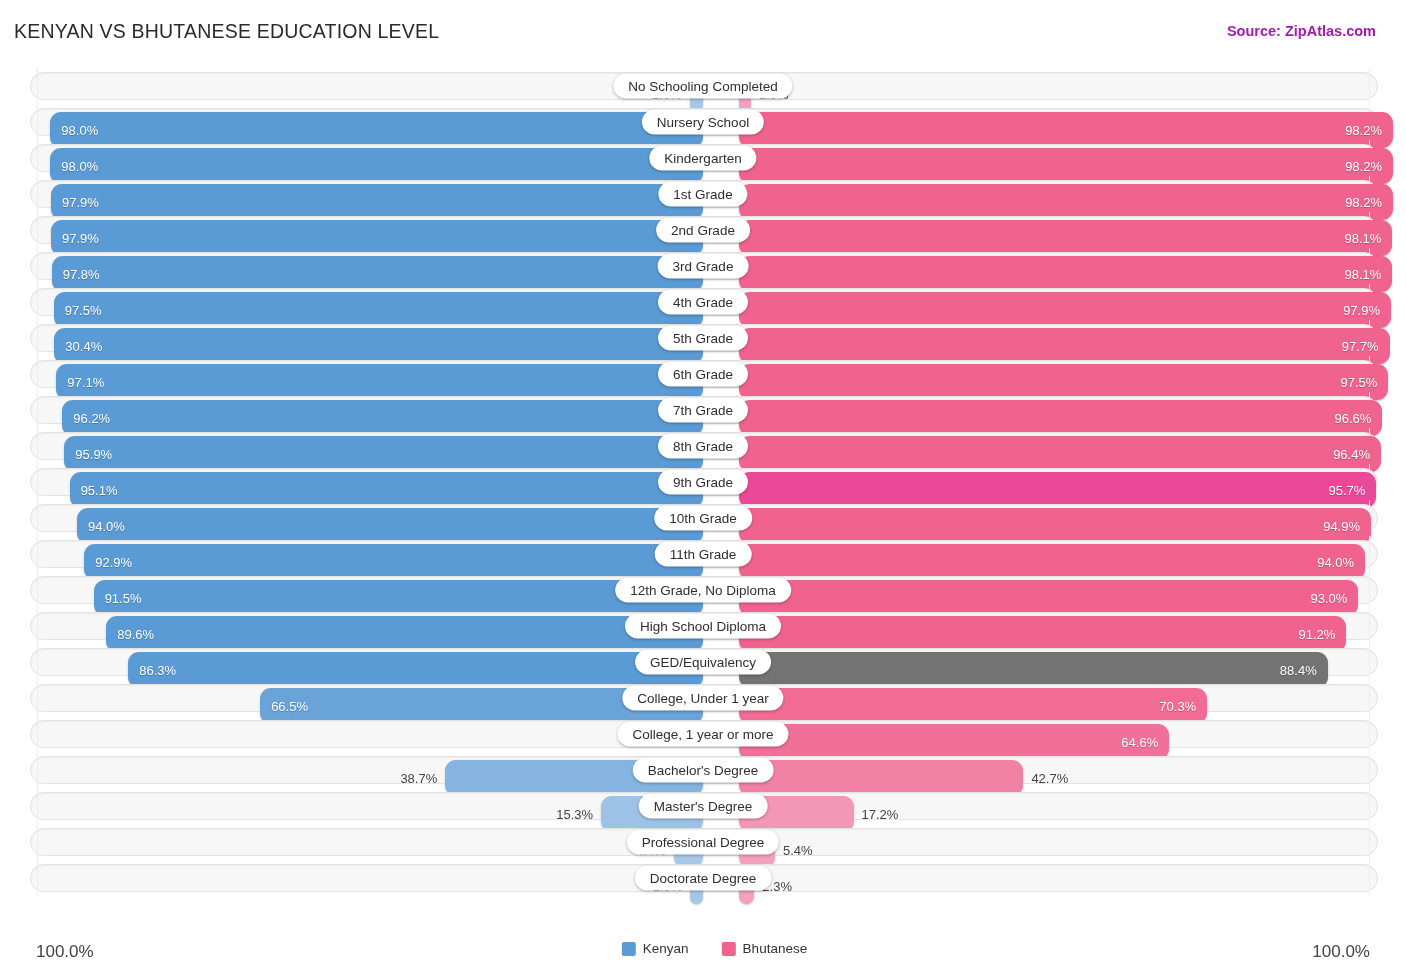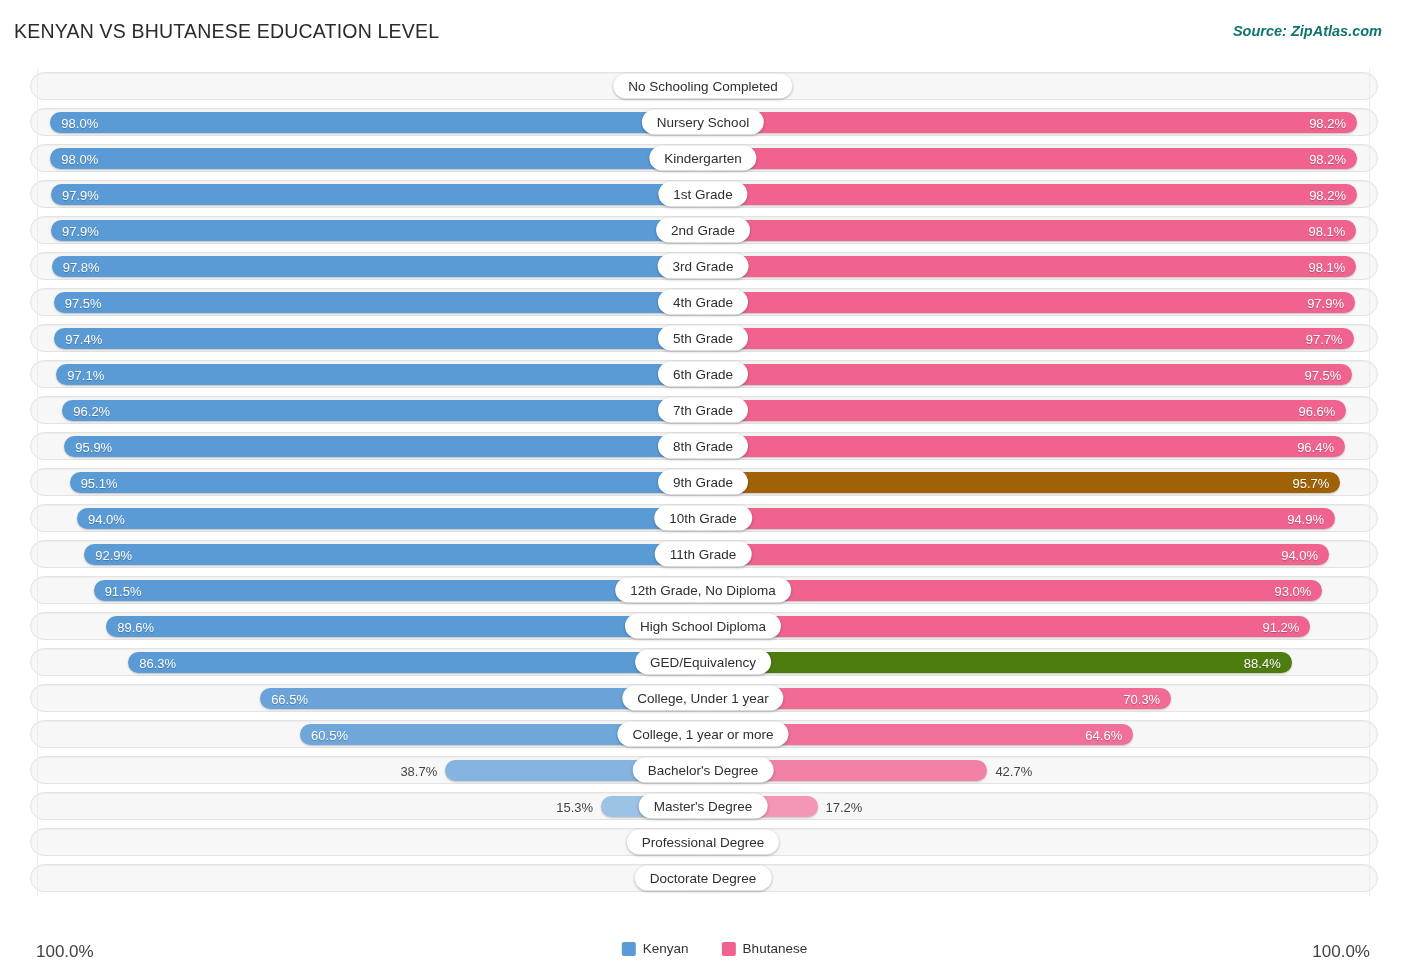--- a/index.html
+++ b/index.html
@@ -26,25 +26,24 @@
     position: absolute;
     left: 14px; top: 20px;
     font-size: 19.5px;
     letter-spacing: .2px;
     color: #2b2b2b;
     font-weight: 400;
     white-space: nowrap;
   }
   .chart-source {
     position: absolute;
-    right: 24px; top: 23px;
+    right: 30px; top: 23px;
     font-size: 14.5px;
-    font-style: italic;
     font-weight: bold;
-    color: #0f766e;
+    color: #a21caf;
     white-space: nowrap;
   }
 
   
   .rows {
     position: absolute;
     left: 0; top: 68px;
     width: 1406px;
   }
   .row {
@@ -68,23 +67,24 @@
     top: 0; width: 1px; height: 36px;
     background: #ececec;
   }
   .guide.left  { left: 37px; }
   .guide.right { left: 1369px; }
 
   
   .bar {
     position: absolute;
     top: 8px;
-    height: 21px;
+    height: 36px;
     border-radius: 11px;
     box-shadow: 0 1px 2px rgba(0,0,0,0.22);
+    margin-left: 36px;
   }
   .bar.left  { right: 703px; }
   .bar.right { left: 703px; }
 
   .bar-val {
     position: absolute;
     top: 50%;
     transform: translateY(-50%);
     font-size: 13px;
     white-space: nowrap;
@@ -235,21 +235,21 @@
         <div class="bar right" style="width: 652.014px; background: rgb(240, 99, 143);">
           <span class="bar-val inside">97.9%</span>
         </div>
         <div class="pill">4th Grade</div>
       </div>
       <div class="row">
         <div class="track"></div>
         <div class="guide left"></div>
         <div class="guide right"></div>
         <div class="bar left" style="width: 648.684px; background: rgb(91, 155, 213);">
-          <span class="bar-val inside">97.4%</span>
+          <span class="bar-val inside">30.4%</span>
         </div>
         <div class="bar right" style="width: 650.682px; background: rgb(240, 99, 143);">
           <span class="bar-val inside">97.7%</span>
         </div>
         <div class="pill">5th Grade</div>
       </div>
       <div class="row">
         <div class="track"></div>
         <div class="guide left"></div>
         <div class="guide right"></div>
@@ -285,21 +285,21 @@
         </div>
         <div class="pill">8th Grade</div>
       </div>
       <div class="row">
         <div class="track"></div>
         <div class="guide left"></div>
         <div class="guide right"></div>
         <div class="bar left" style="width: 633.366px; background: rgb(91, 155, 213);">
           <span class="bar-val inside">95.1%</span>
         </div>
-        <div class="bar right" style="width: 637.362px; background: #a16207;">
+        <div class="bar right" style="width: 637.362px; background: #ec4899;">
           <span class="bar-val inside">95.7%</span>
         </div>
         <div class="pill">9th Grade</div>
       </div>
       <div class="row">
         <div class="track"></div>
         <div class="guide left"></div>
         <div class="guide right"></div>
         <div class="bar left" style="width: 626.04px; background: rgb(91, 155, 213);">
           <span class="bar-val inside">94.0%</span>
@@ -345,44 +345,41 @@
         </div>
         <div class="pill">High School Diploma</div>
       </div>
       <div class="row">
         <div class="track"></div>
         <div class="guide left"></div>
         <div class="guide right"></div>
         <div class="bar left" style="width: 574.758px; background: rgb(91, 155, 213);">
           <span class="bar-val inside">86.3%</span>
         </div>
-        <div class="bar right" style="width: 588.744px; background: #4d7c0f;">
+        <div class="bar right" style="width: 588.744px; background: #737373;">
           <span class="bar-val inside">88.4%</span>
         </div>
         <div class="pill">GED/Equivalency</div>
       </div>
       <div class="row">
         <div class="track"></div>
         <div class="guide left"></div>
         <div class="guide right"></div>
         <div class="bar left" style="width: 442.89px; background: rgb(105, 163, 216);">
           <span class="bar-val inside">66.5%</span>
         </div>
         <div class="bar right" style="width: 468.198px; background: rgb(241, 107, 149);">
           <span class="bar-val inside">70.3%</span>
         </div>
         <div class="pill">College, Under 1 year</div>
       </div>
       <div class="row">
         <div class="track"></div>
         <div class="guide left"></div>
         <div class="guide right"></div>
-        <div class="bar left" style="width: 402.93px; background: rgb(111, 167, 218);">
-          <span class="bar-val inside">60.5%</span>
-        </div>
         <div class="bar right" style="width: 430.236px; background: rgb(241, 112, 153);">
           <span class="bar-val inside">64.6%</span>
         </div>
         <div class="pill">College, 1 year or more</div>
       </div>
       <div class="row">
         <div class="track"></div>
         <div class="guide left"></div>
         <div class="guide right"></div>
         <div class="bar left" style="width: 257.742px; background: rgb(132, 180, 223);">

